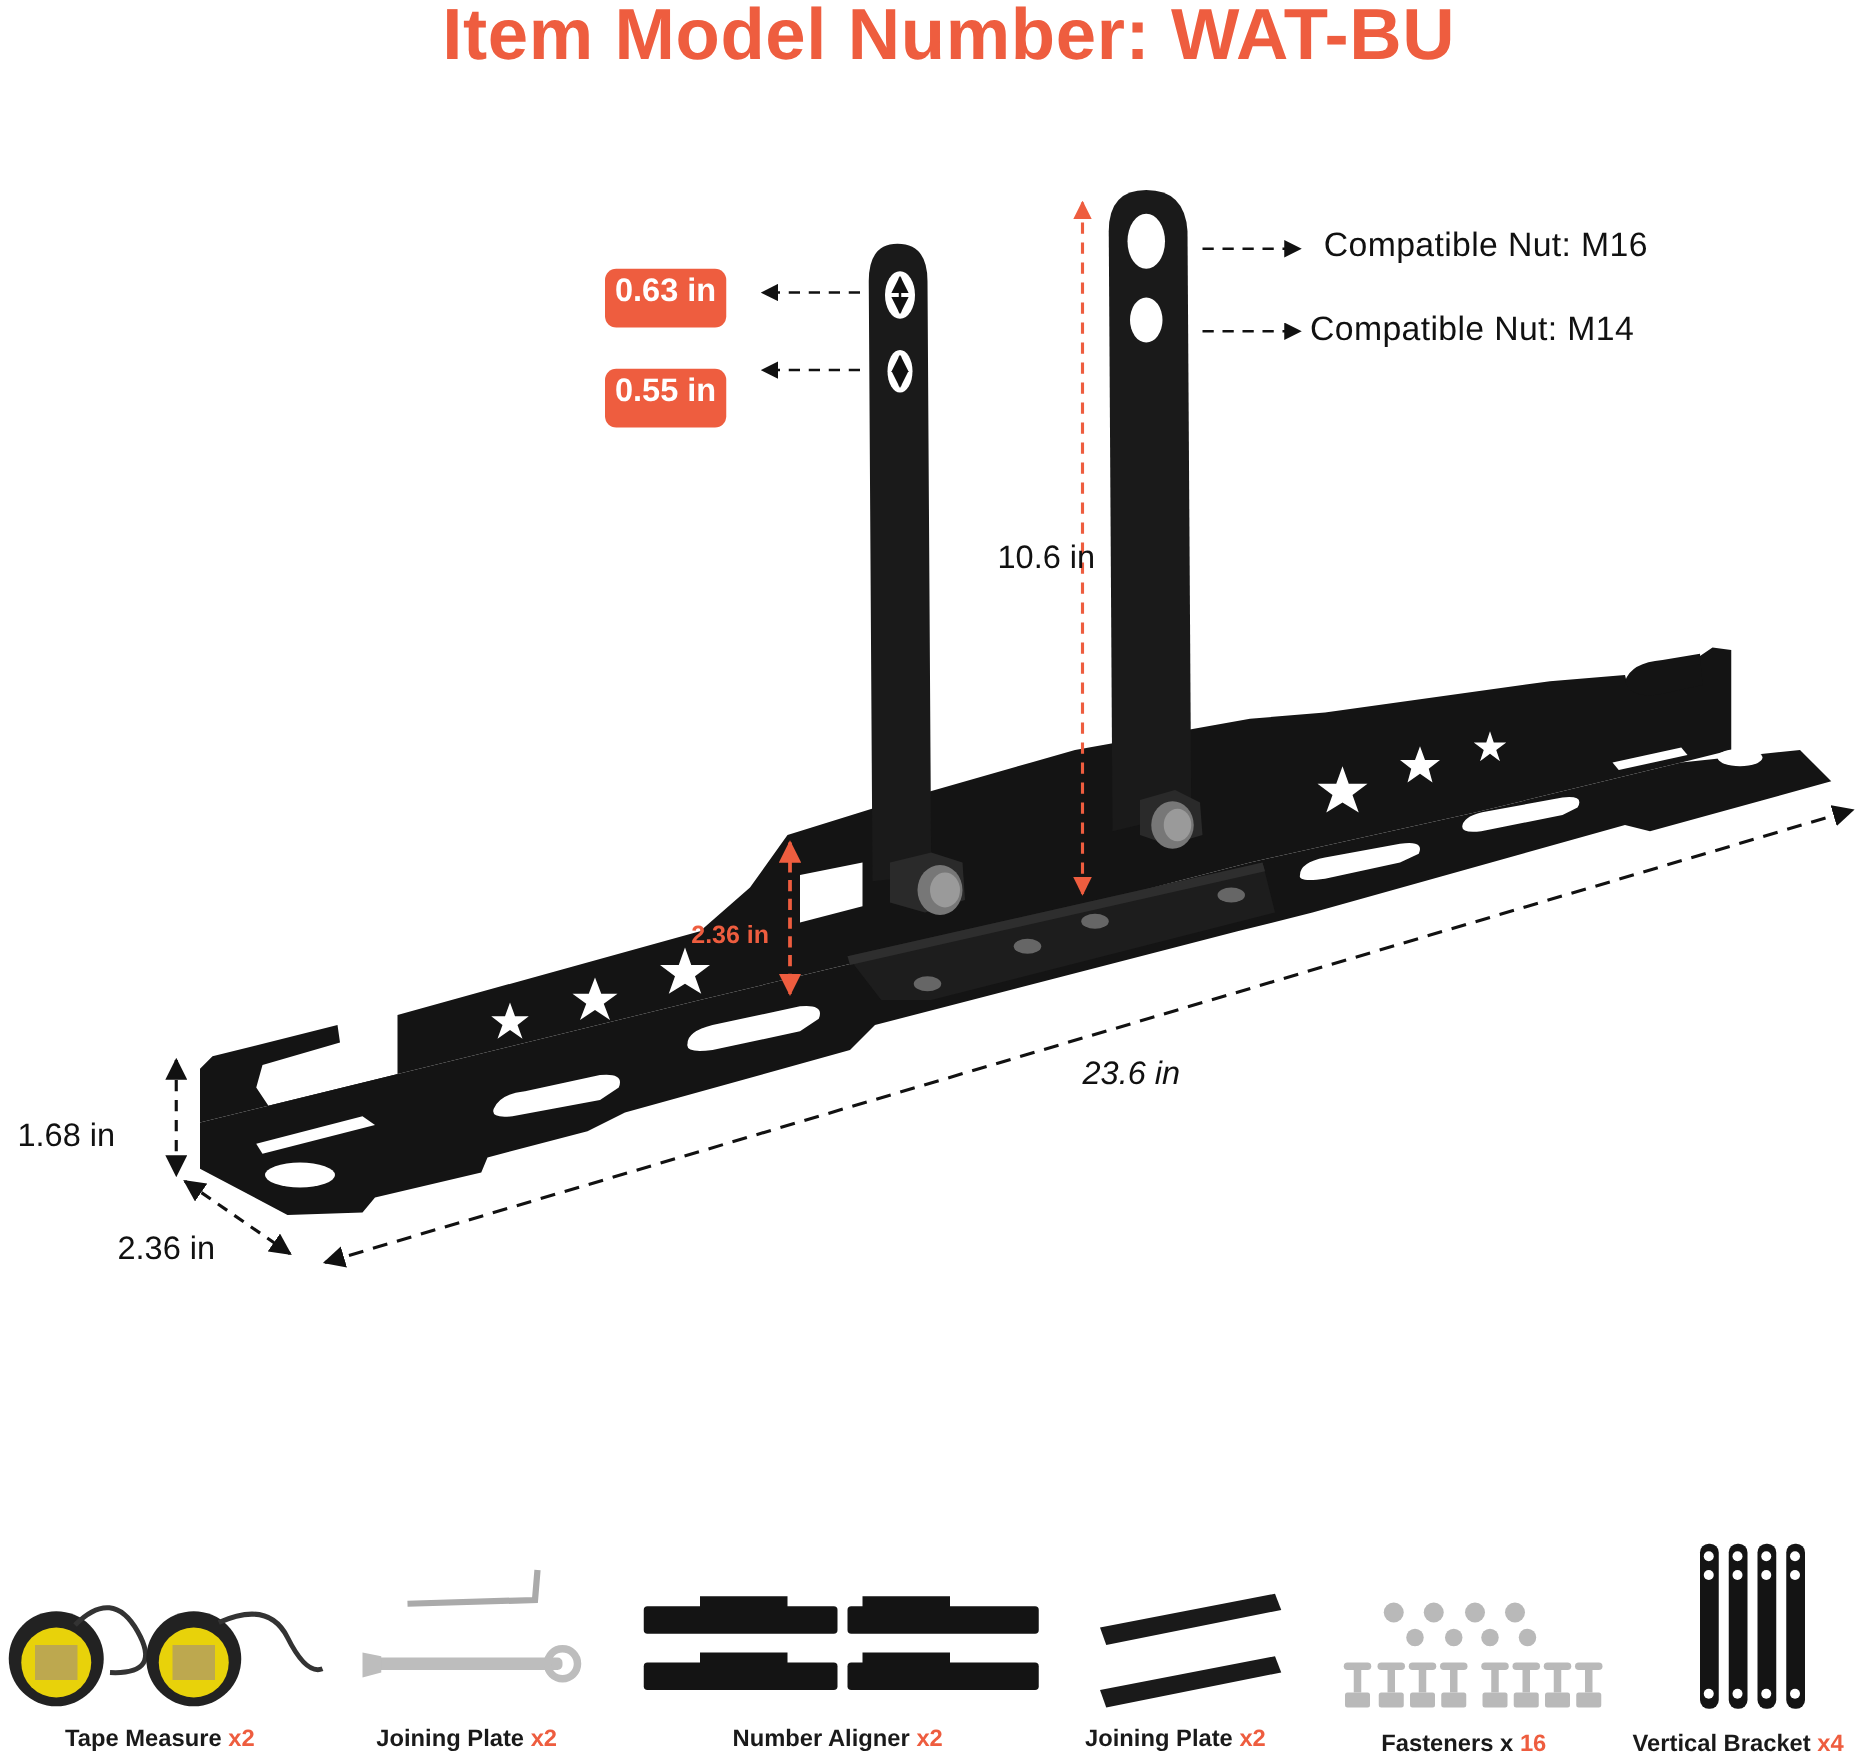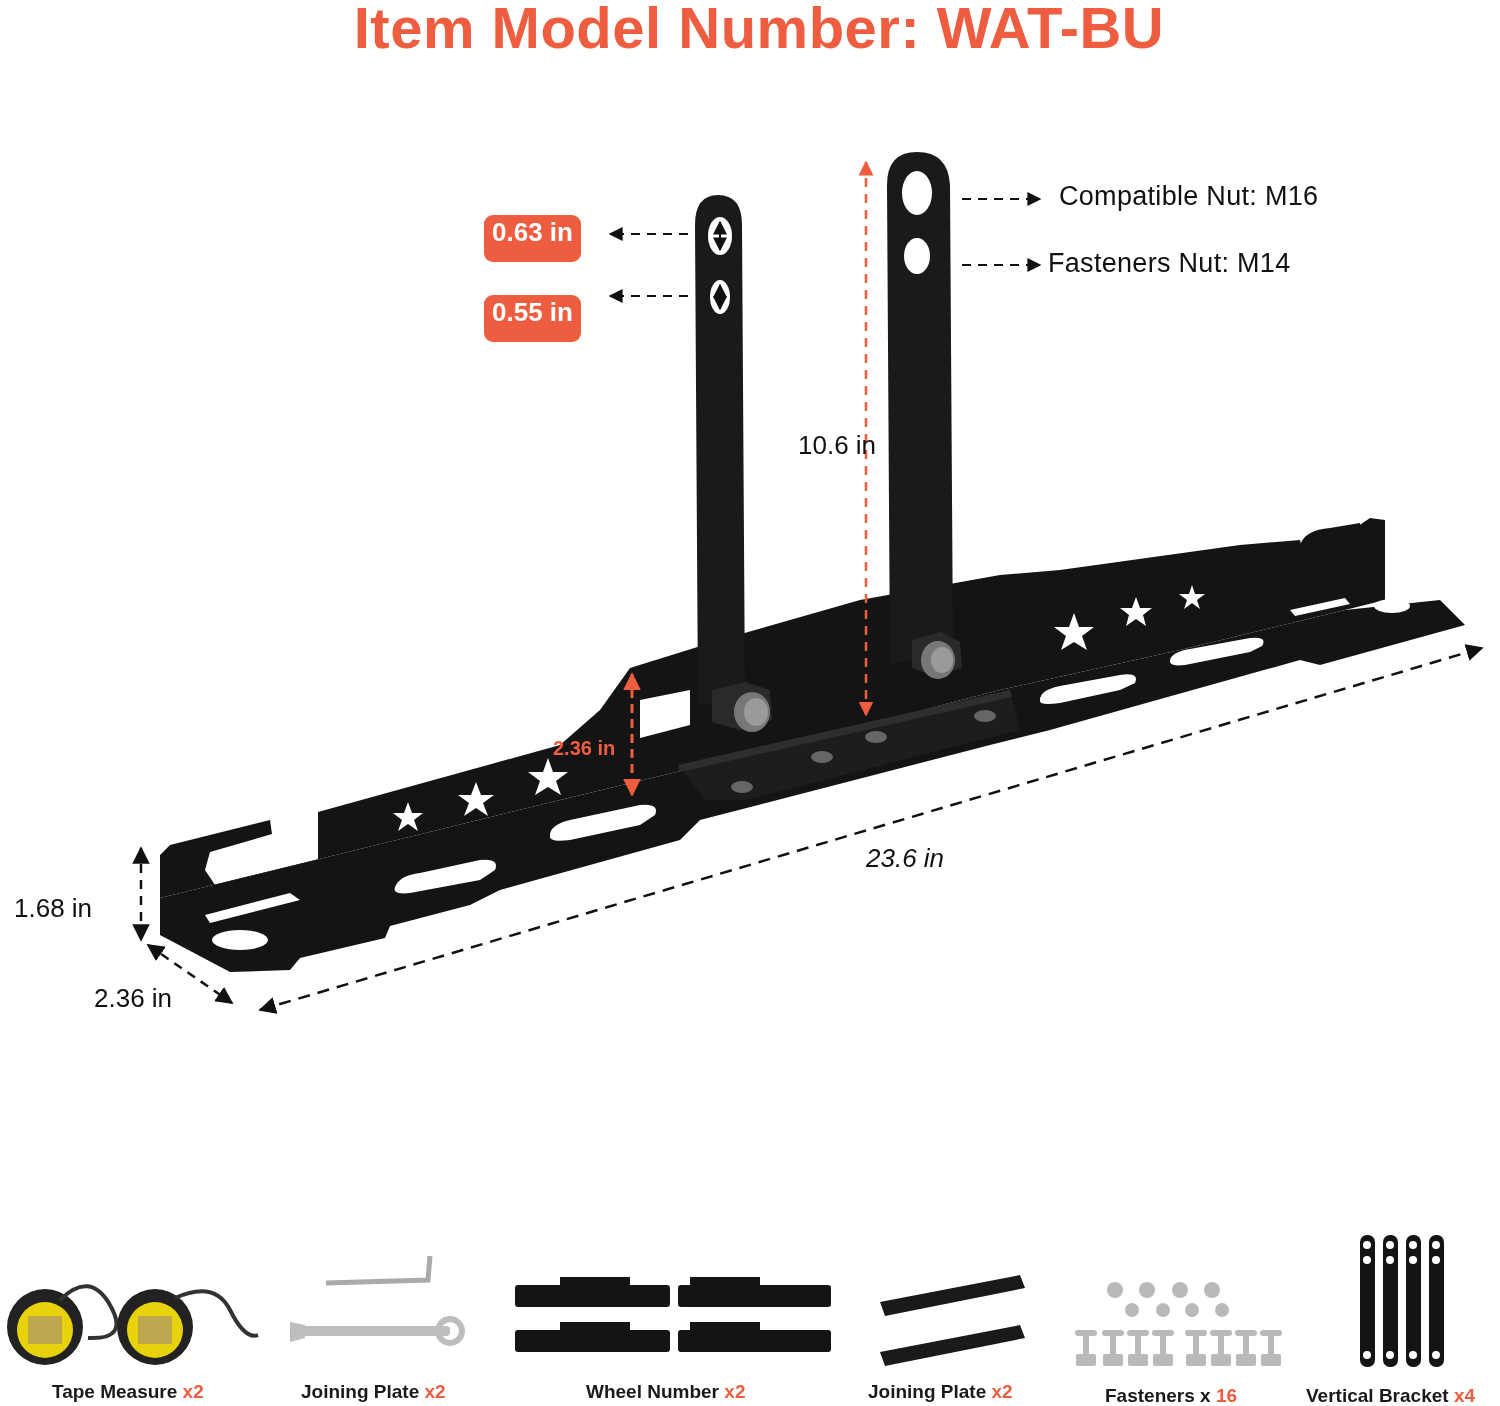--- a/index.html
+++ b/index.html
@@ -99,21 +99,21 @@
   <line x1="962" y1="265" x2="1040" y2="265" stroke="#111" stroke-width="2" stroke-dasharray="9,7" marker-end="url(#arrBlk)"></line>
   <line x1="141" y1="848" x2="141" y2="940" stroke="#111" stroke-width="2.5" stroke-dasharray="9,7" marker-start="url(#arrBlk)" marker-end="url(#arrBlk)"></line>
   <line x1="148" y1="945" x2="232" y2="1003" stroke="#111" stroke-width="2.5" stroke-dasharray="9,7" marker-start="url(#arrBlk)" marker-end="url(#arrBlk)"></line>
   <line x1="260" y1="1010" x2="1482" y2="648" stroke="#111" stroke-width="2.5" stroke-dasharray="12,8" marker-start="url(#arrBlk)" marker-end="url(#arrBlk)"></line>
 </svg>
 
 <div class="pill" style="left:484px; top:215px; background:#EE5D3F;">0.63 in</div>
 <div class="pill" style="left:484px; top:295px; background:#EE5D3F;">0.55 in</div>
 
 <div class="nut" style="left:1048px; top:181px;margin-left:11px;">Compatible Nut: M16</div>
-<div class="nut" style="left:1048px; top:248px;">Fasteners Nut: M14</div>
+<div class="nut" style="left:1048px; top:248px;">Compatible Nut: M14</div>
 
 <div class="dim" style="left:768px; top:430px;margin-left:30px;">10.6 in</div>
 <div class="dim-red" style="left:553px; top:737px; color:#EE5D3F;">2.36 in</div>
 <div class="dim" style="left:866px; top:843px;font-style:italic;">23.6 in</div>
 <div class="dim" style="left:14px; top:893px;">1.68 in</div>
 <div class="dim" style="left:94px; top:983px;">2.36 in</div>
 
 <svg style="position:absolute; left:0; top:1230px;" width="1500" height="150">
 
   <g>
@@ -209,21 +209,21 @@
   </g>
 </svg>
 
 <div class="part-label" style="left:52px; top:1381px;">
   <span>Tape Measure</span> <span class="qty" style="color:#EE5D3F;">x2</span>
 </div>
 <div class="part-label" style="left:301px; top:1381px;">
   <span>Joining Plate</span> <span class="qty" style="color:#EE5D3F;">x2</span>
 </div>
 <div class="part-label" style="left:586px; top:1381px;">
-  <span>Wheel Number</span> <span class="qty" style="color:#EE5D3F;">x2</span>
+  <span>Number Aligner</span> <span class="qty" style="color:#EE5D3F;">x2</span>
 </div>
 <div class="part-label" style="left:868px; top:1381px;">
   <span>Joining Plate</span> <span class="qty" style="color:#EE5D3F;">x2</span>
 </div>
 <div class="part-label" style="left:1105px; top:1385px;">
   <span>Fasteners x </span><span class="qty" style="color:#EE5D3F;">16</span>
 </div>
 <div class="part-label" style="left:1306px; top:1385px;">
   <span>Vertical Bracket</span> <span class="qty" style="color:#EE5D3F;">x4</span>
 </div>

